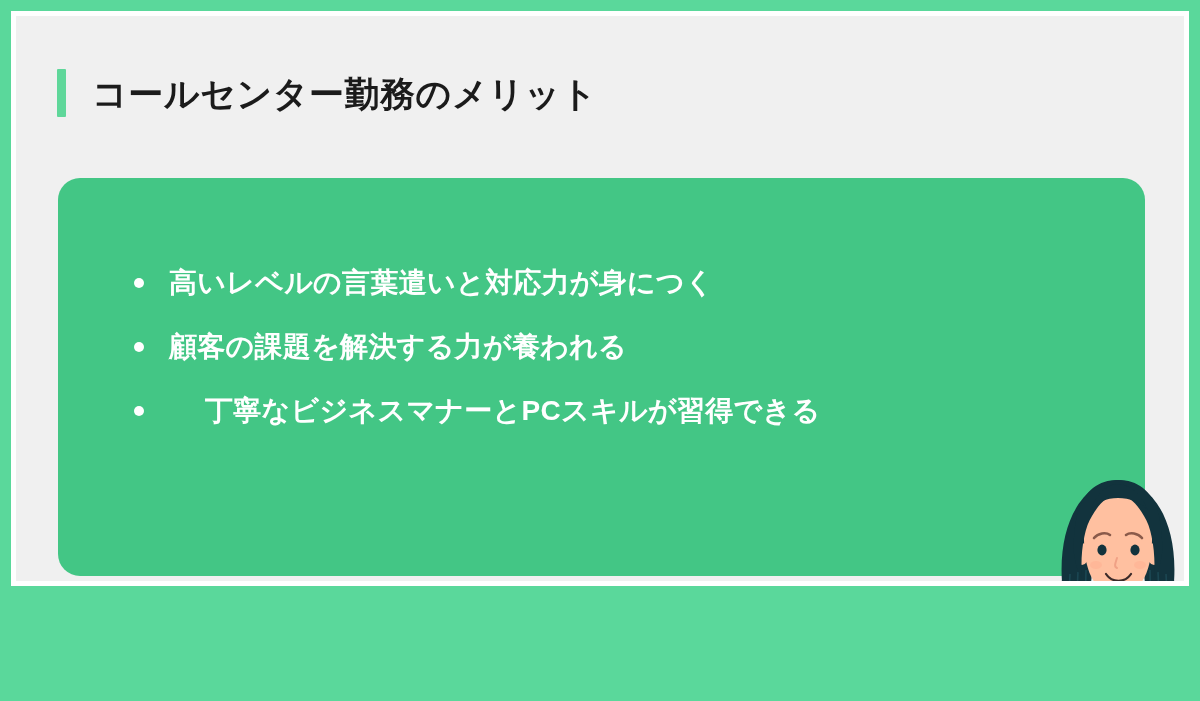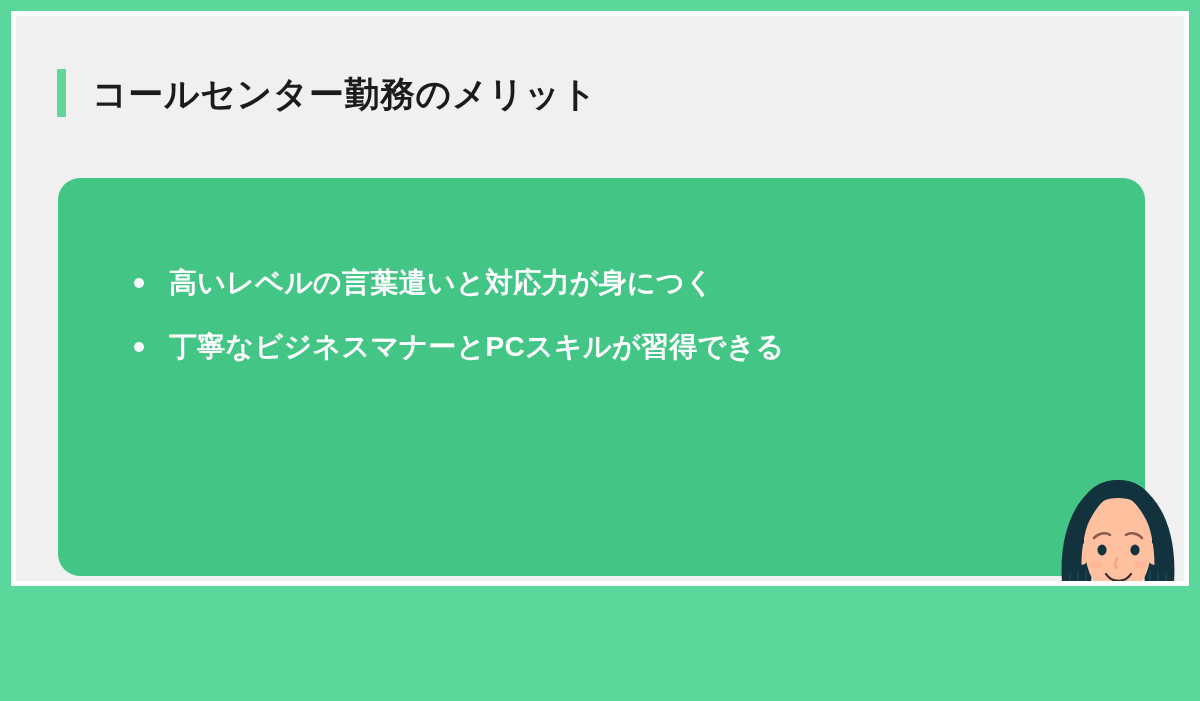--- a/index.html
+++ b/index.html
@@ -88,20 +88,21 @@
     list-style: none;
   }
   .bullet-item {
     display: flex;
     align-items: center;
     margin-bottom: 33px;
     white-space: nowrap;
   }
   .bullet-item:last-child {
     margin-bottom: 0;
+    gap: 36px;
   }
   .bullet-dot {
     width: 10px;
     height: 10px;
     border-radius: 50%;
     background: #ffffff;
     flex: 0 0 auto;
   }
   .bullet-text {
     margin-left: 25px;
@@ -140,20 +141,24 @@
     </div>
 
     <div class="card">
       <ul class="bullet-list">
         <li class="bullet-item">
           <span class="bullet-dot"></span>
           <span class="bullet-text">高いレベルの言葉遣いと対応力が身につく</span>
         </li>
         <li class="bullet-item">
           <span class="bullet-dot"></span>
+          <span class="bullet-text">顧客の課題を解決する力が養われる</span>
+        </li>
+        <li class="bullet-item">
+          <span class="bullet-dot"></span>
           <span class="bullet-text">丁寧なビジネスマナーとPCスキルが習得できる</span>
         </li>
       </ul>
     </div>
 
     <div class="illustration">
       <svg width="164" height="239" viewBox="0 0 164 239" xmlns="http://www.w3.org/2000/svg">
         <defs>
           <clipPath id="clipAll">
             <rect x="0" y="0" width="164" height="239"></rect>

